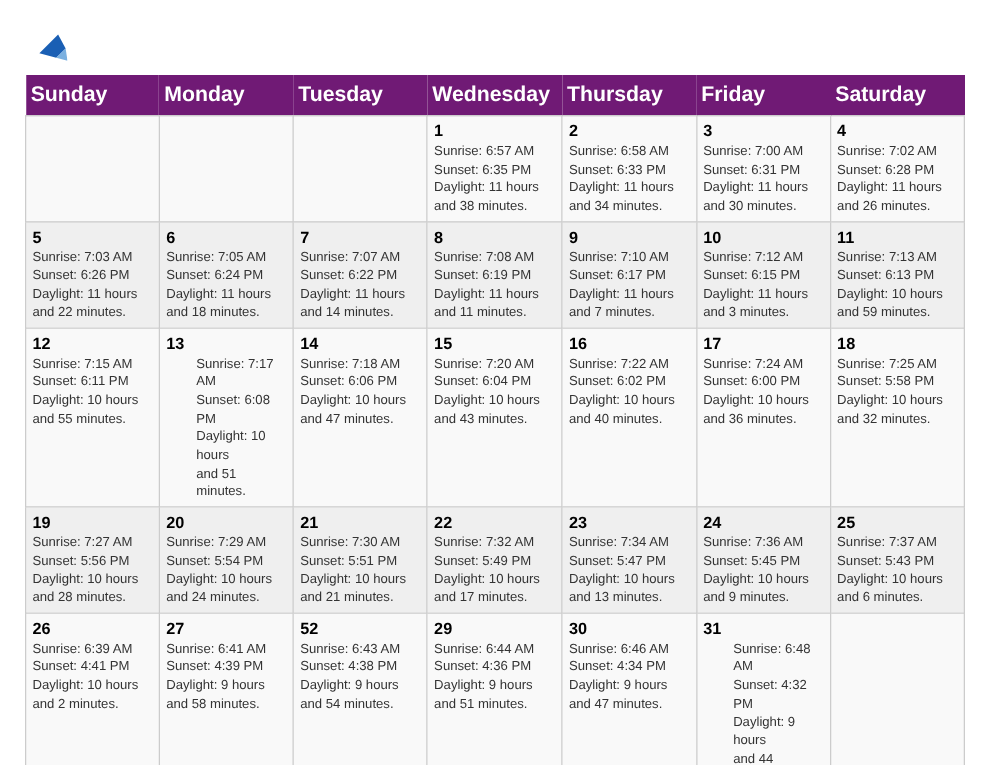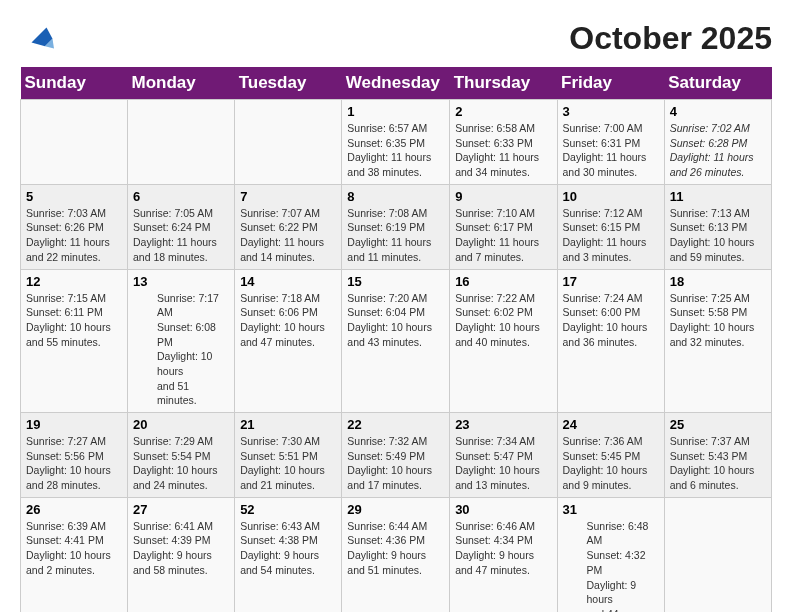--- a/index.html
+++ b/index.html
@@ -90,21 +90,20 @@
 <body>
 
 <div class="header">
   <div class="logo">
     <svg class="logo-icon" viewBox="0 0 40 40">
       <polygon points="10,30 30,10 38,25 28,35" fill="#1a5fb4"></polygon>
       <polygon points="28,35 38,25 40,38" fill="#7ab0e0"></polygon>
     </svg>
   </div>
   <div class="title-block">
-    <h1>October 2025</h1>
   </div>
 </div>
 
 <table>
   <thead>
     <tr>
     <th>Sunday</th>
         <th>Monday</th>
         <th>Tuesday</th>
         <th>Wednesday</th>
@@ -134,21 +133,21 @@
         </td>
         <td>
           <span class="day-num">3</span>
           <div class="day-info" style="white-space: pre-line;">Sunrise: 7:00 AM
 Sunset: 6:31 PM
 Daylight: 11 hours
 and 30 minutes.</div>
         </td>
         <td>
           <span class="day-num">4</span>
-          <div class="day-info" style="white-space: pre-line; font-style: italic;">Sunrise: 7:02 AM
+          <div class="day-info" style="white-space: pre-line;">Sunrise: 7:02 AM
 Sunset: 6:28 PM
 Daylight: 11 hours
 and 26 minutes.</div>
         </td>
       </tr>
       <tr>
         <td>
           <span class="day-num">5</span>
           <div class="day-info" style="white-space: pre-line;">Sunrise: 7:03 AM
 Sunset: 6:26 PM

